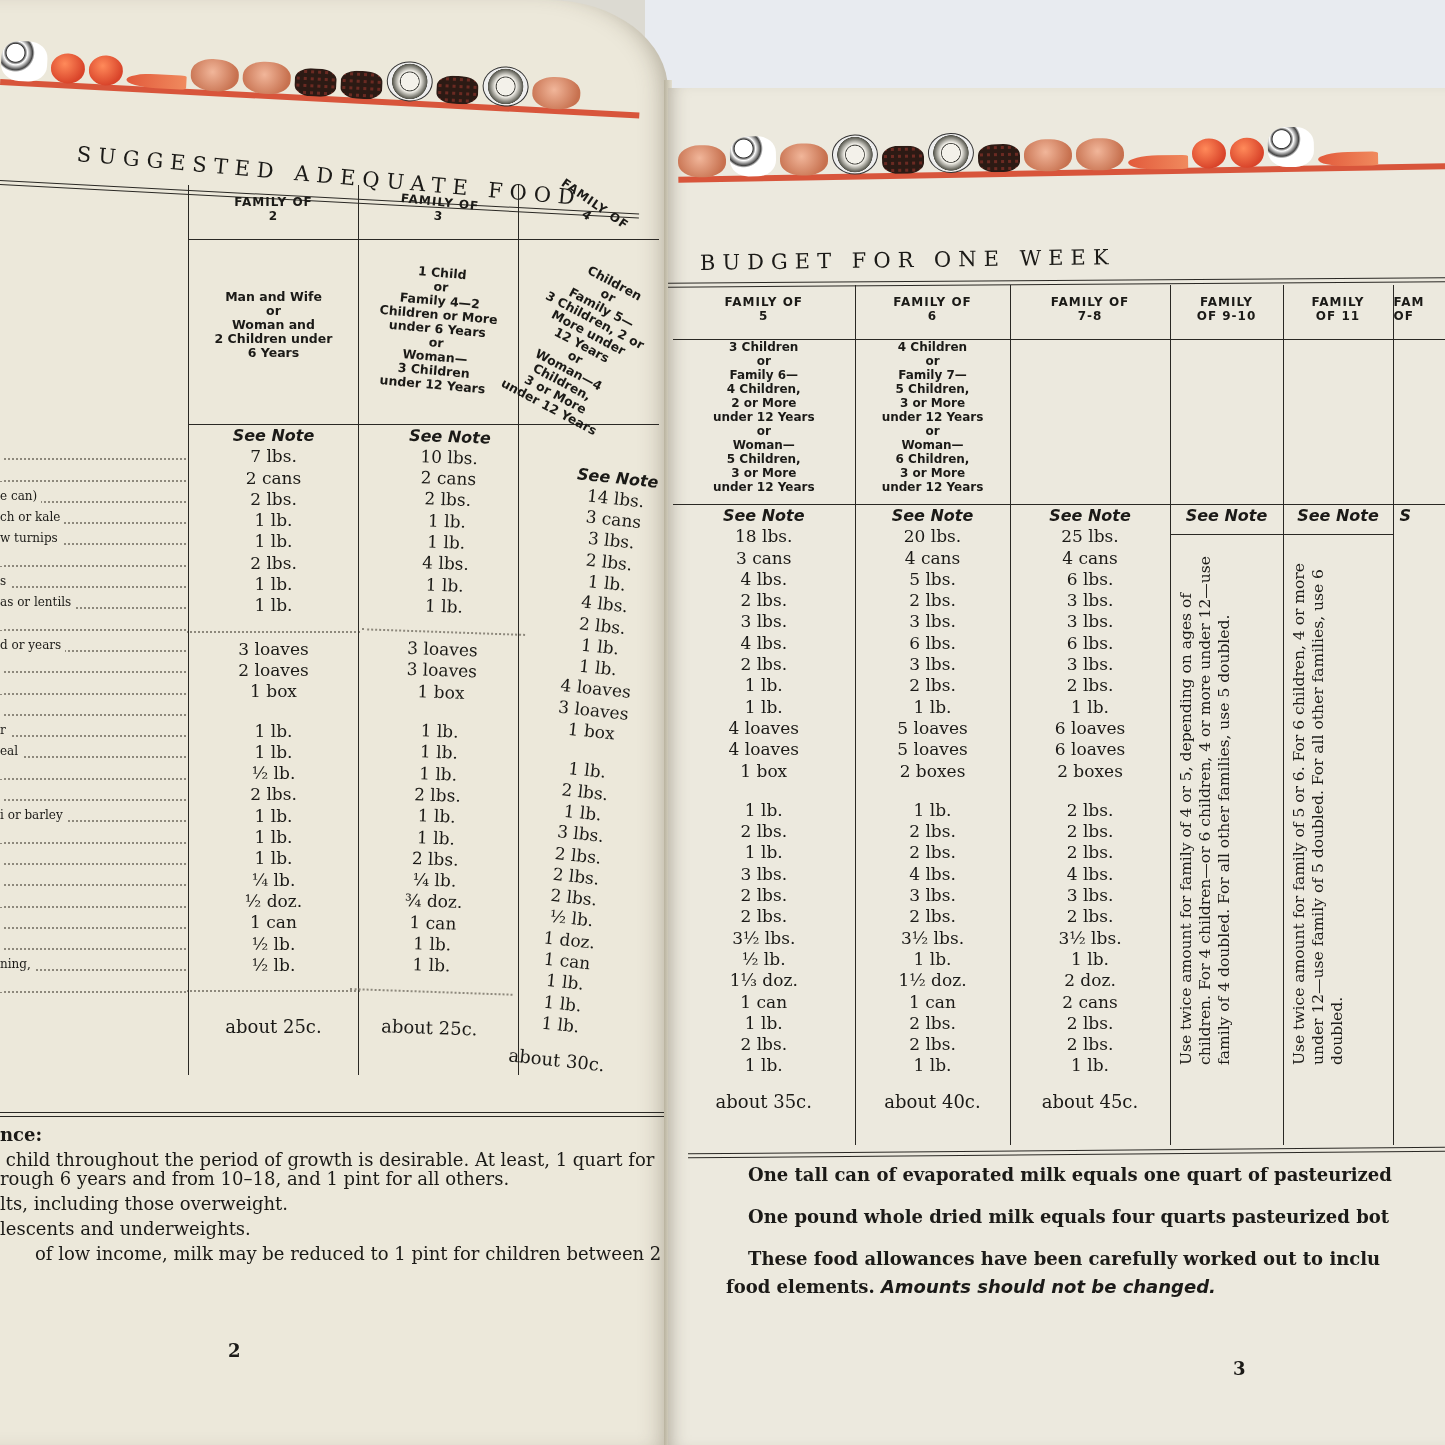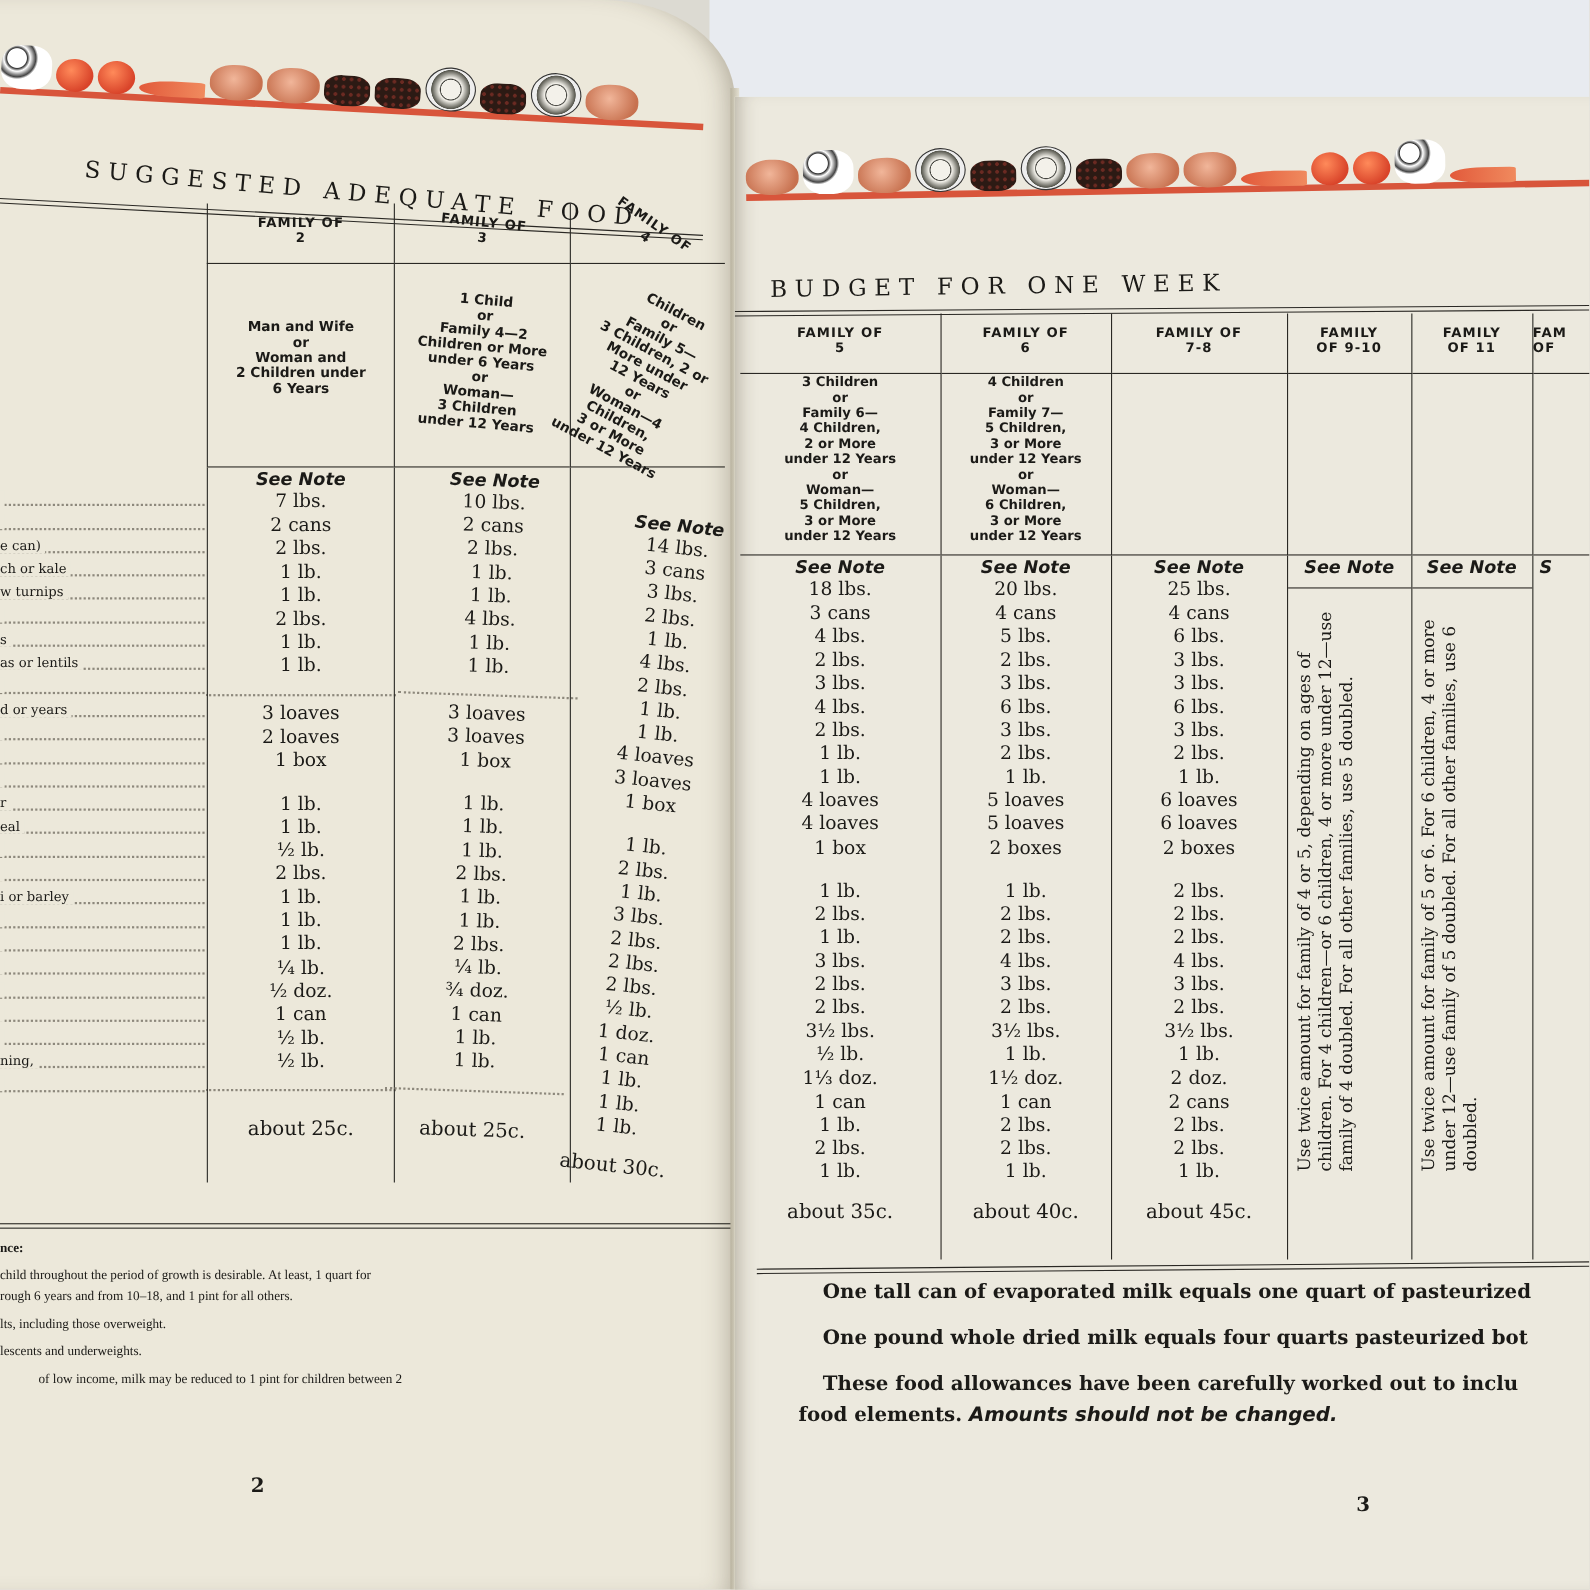--- a/index.html
+++ b/index.html
@@ -35,21 +35,21 @@
   .see-note { font-style:italic; font-weight:bold; font-family:"DejaVu Sans", sans-serif; font-size:16px; }
   .gap { height:18px; }
   .cost { font-size:18px; text-align:center; padding-top:14px; }
   .vertical-note { writing-mode:vertical-rl; transform:rotate(180deg); font-size:15.5px; line-height:19px; text-align:left; padding:10px 6px; height:520px; }
 
   .label-col { position:absolute; left:0; width:188px; font-size:12px; line-height:21.3px; }
   .label-row { height:21.3px; white-space:nowrap; overflow:hidden; border-bottom:none; position:relative; }
   .label-row .dots { position:absolute; right:2px; bottom:4px; left:0; border-bottom:2px dotted #8d887c; }
   .label-row span.txt { background:#ece8da; position:relative; padding-right:4px; }
 
-  .notes-left { position:absolute; left:0; top:1125px; width:660px; font-size:12px; line-height:19px;font-family:Liberation Serif, serif; }
+  .notes-left { position:absolute; left:0; top:1125px; width:660px; font-size:18px; line-height:19px; }
   .notes-left p { margin:0 0 6px 0; white-space:nowrap; }
   .notes-right { position:absolute; left:728px; top:1155px; width:717px; font-size:18px; line-height:22px;font-weight:bold; }
   .notes-right p { margin:0 0 20px 20px; white-space:nowrap; }
   .notes-right p.cont { margin-left:0; }
   .page-num { position:absolute; font-size:18px; font-weight:bold; }
   .rule { position:absolute; height:3px; border-top:1.5px solid #2a2824; border-bottom:1px solid #2a2824; }
 </style>
 </head>
 <body>
 
@@ -265,21 +265,21 @@
         <div class="cost">about 30c.</div>
       </td>
     </tr>
   </tbody>
     </table>
 
   <div class="rule" style="left:0;top:1112px;width:668px;"></div>
 
   <div class="notes-left">
     <p style="font-weight:bold;">nce:</p>
-    <p style="margin-bottom:0;">child throughout the period of growth is desirable.  At least, 1 quart for</p>
+    <p style="margin-bottom:0;text-align:center;">child throughout the period of growth is desirable.  At least, 1 quart for</p>
     <p>rough 6 years and from 10–18, and 1 pint for all others.</p>
     <p>lts, including those overweight.</p>
     <p>lescents and underweights.</p>
     <p style="margin-bottom:0;padding-left:35px;">of low income, milk may be reduced to 1 pint for children between 2</p>
   </div>
 
   <div class="page-num" style="left:228px;top:1340px;">2</div>
 </div>
 
 <div class="gutter"></div>

